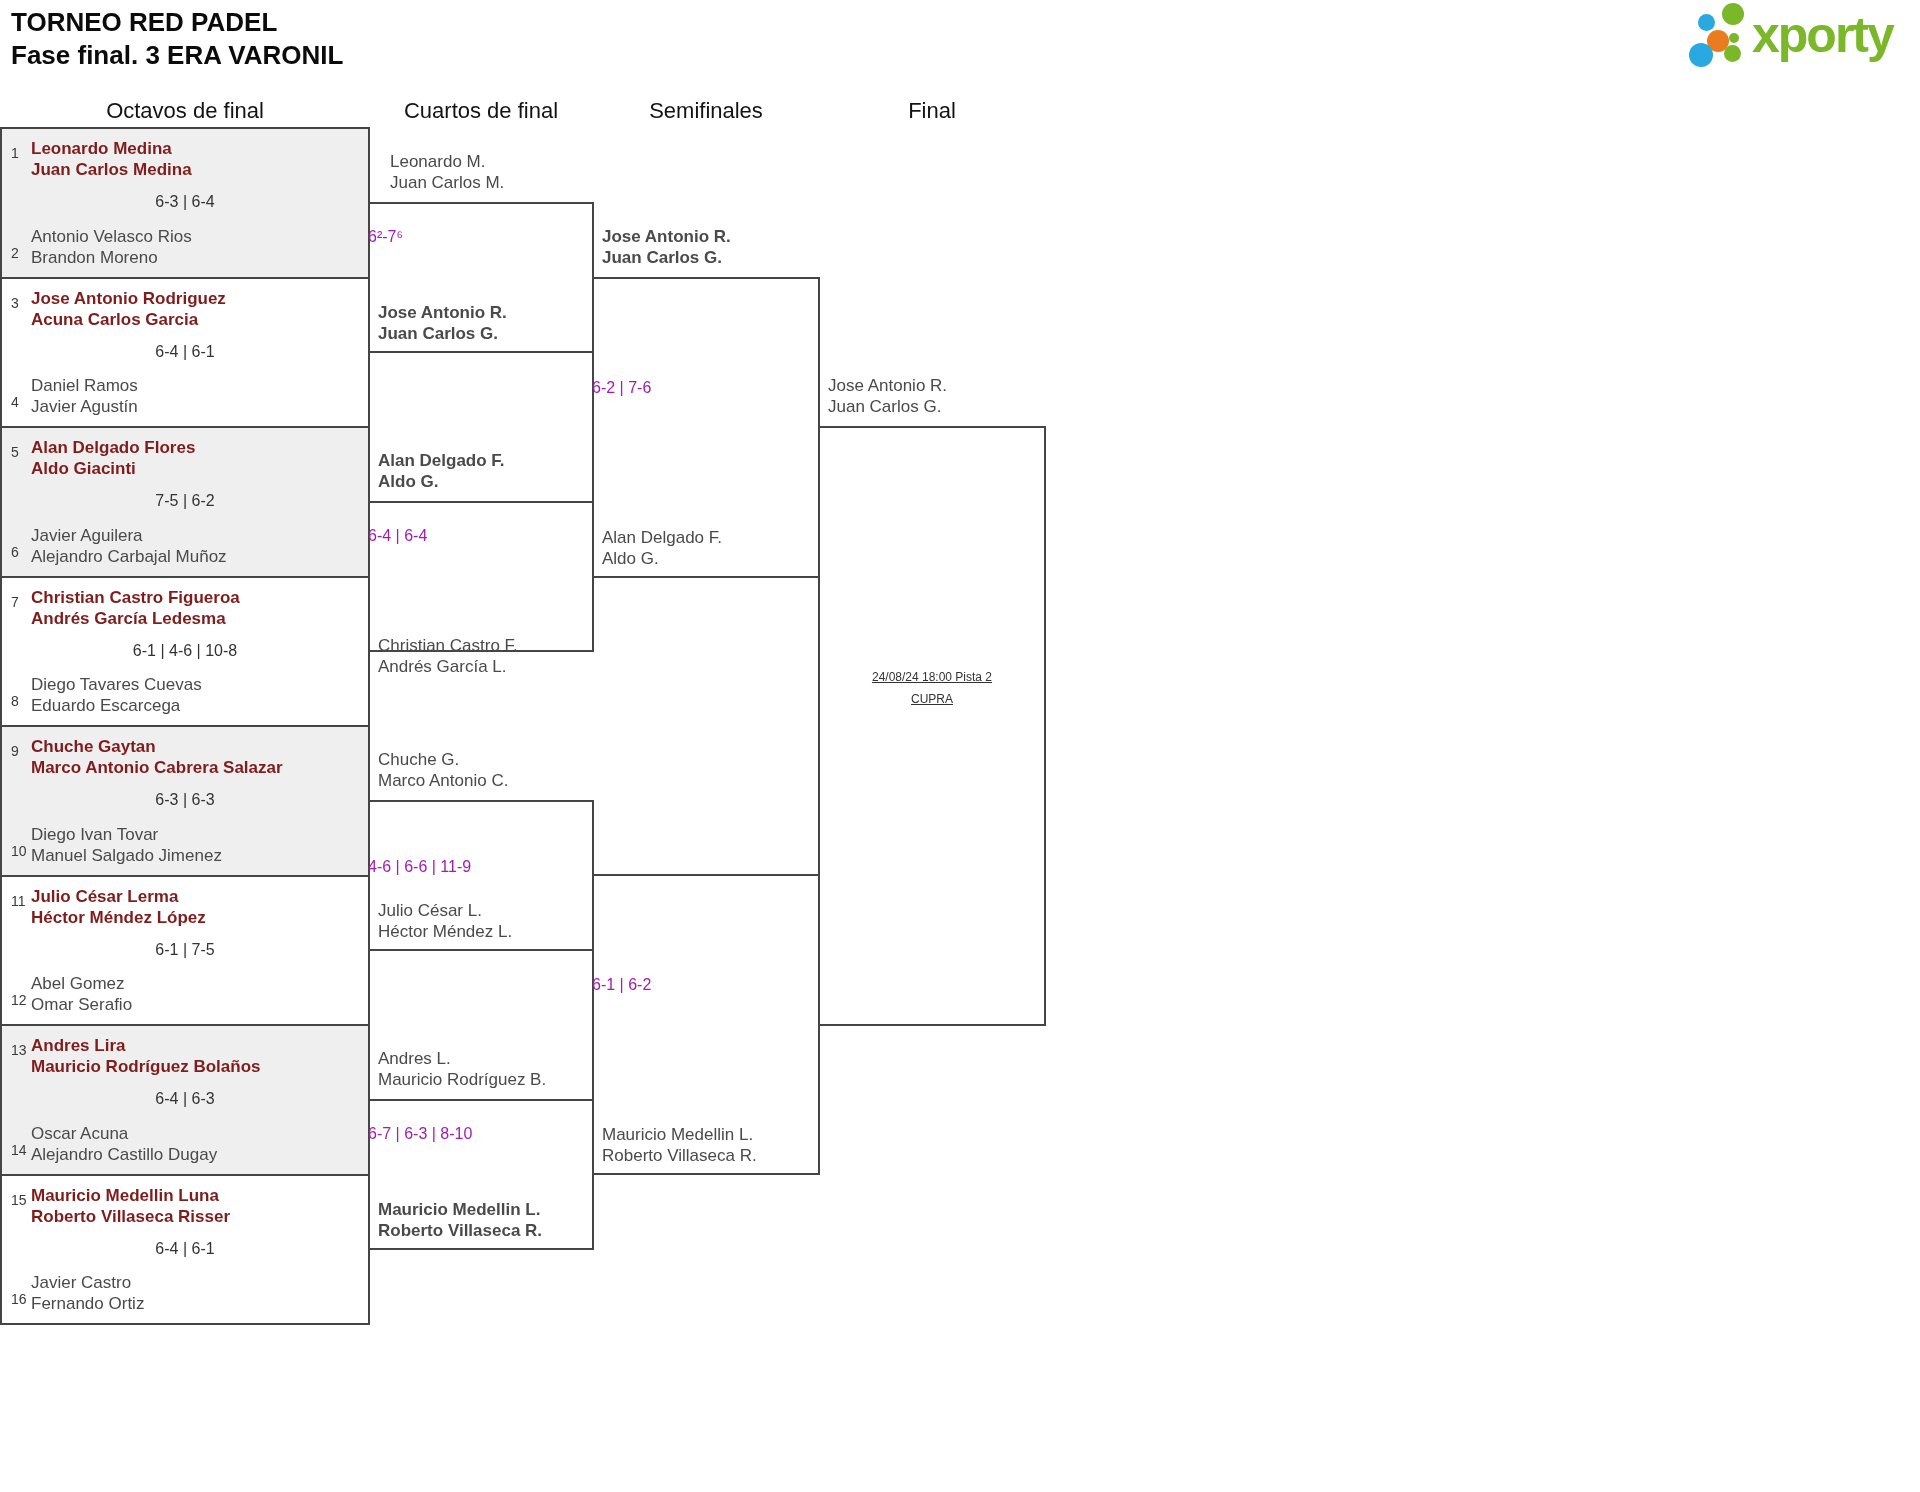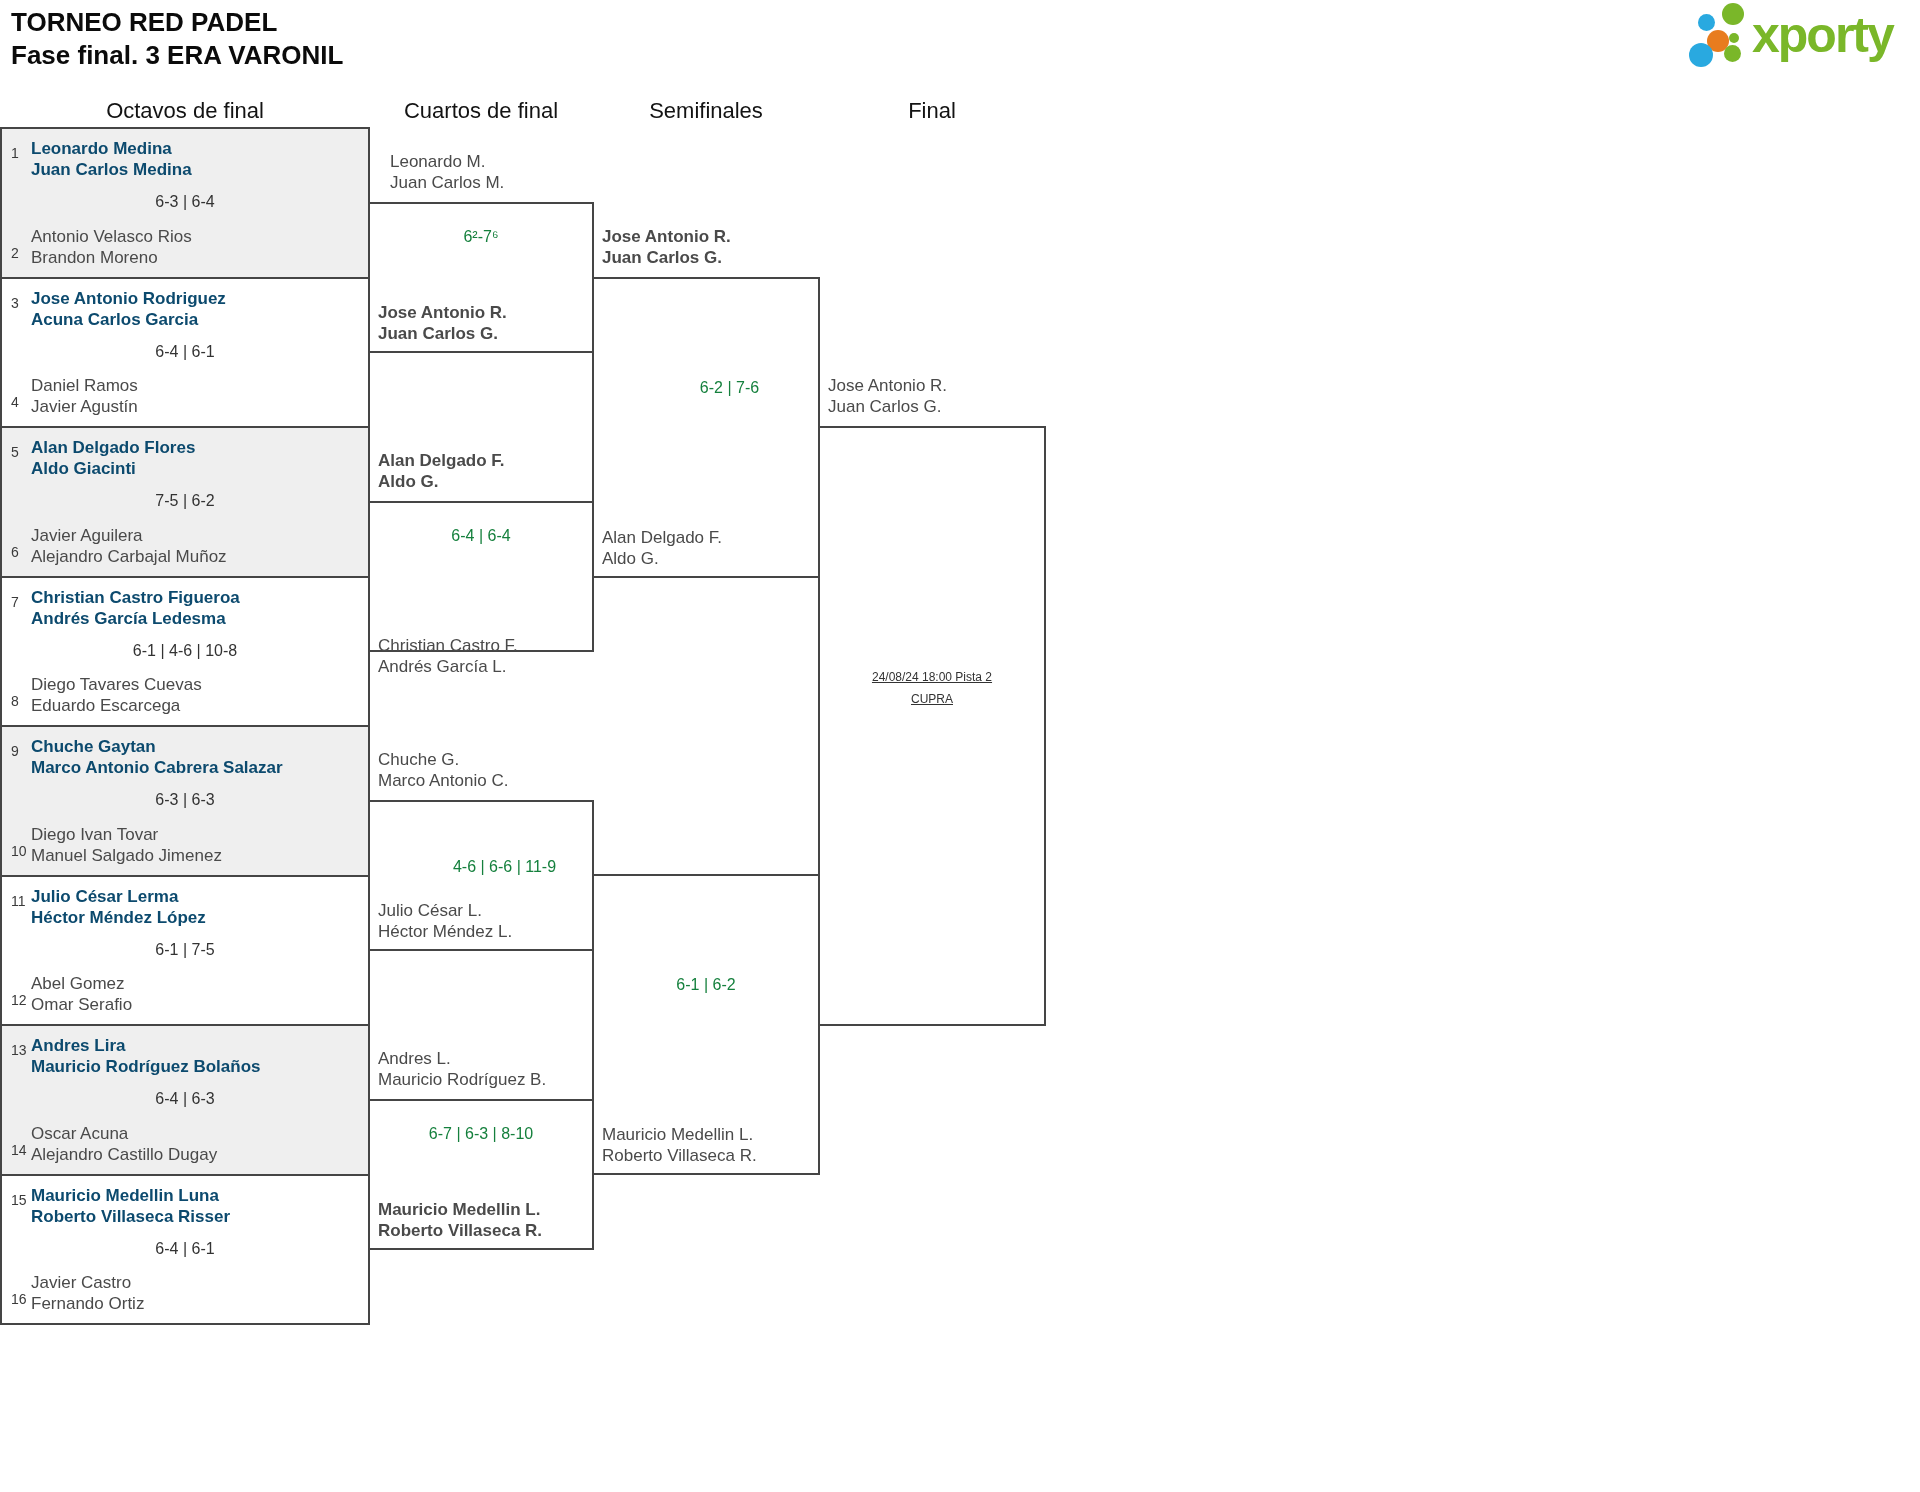--- a/index.html
+++ b/index.html
@@ -11,27 +11,27 @@
   .title { position:absolute; left:3px; top:6px; font-size:26px; line-height:33px; font-weight:bold; color:#0b0b0b;margin-left:8px; }
   .colhead { position:absolute; top:98px; height:24px; text-align:center; font-size:22px; color:#131313; }
 
   
   .obox { position:absolute; left:0; width:370px; height:151.5px; border:2px solid #454545; background:#fff; }
   .obox.gray { background:#efefef; }
   .seed { position:absolute; left:9px; font-size:14px; color:#3a3a3a; }
   .st { top:16px; } .sb { bottom:16px; }
   .team { position:absolute; left:29px; font-size:17px; line-height:21px; color:#4a4a4a; }
   .tt { top:9px; } .tb { bottom:9px; }
-  .winner { font-weight:bold; color:#0c4a6e; }
+  .winner { font-weight:bold; color:#7f1d1d; }
   .oscore { position:absolute; left:0; width:100%; top:64px; text-align:center; font-size:16px; color:#333; }
 
   
   .box { position:absolute; border:2px solid #454545; background:transparent; }
   .feed { position:absolute; font-size:17px; line-height:21px; color:#4a4a4a; }
-  .rscore { position:absolute; text-align:center; font-size:16px; color:#15803d; }
+  .rscore { position:absolute; text-align:left; font-size:16px; color:#a21caf; }
   .finalinfo { position:absolute; left:818px; top:666px; width:228px; text-align:center; font-size:12px; line-height:22px; color:#333;text-decoration:underline; }
 
   
   .logo { position:absolute; left:1680px; top:0; width:240px; height:90px; }
   .logo .word { position:absolute; left:72px; top:-4px; font-size:50px; line-height:78px; font-weight:bold; letter-spacing:-2px; color:#7ab729; }
   .dot { position:absolute; border-radius:50%; }
   .d-g1 { left:42px; top:3px;  width:22px; height:22px; background:#7ab729; }
   .d-b1 { left:18px; top:14px; width:17px; height:17px; background:#29a9e0; }
   .d-g2 { left:49px; top:33px; width:10px; height:10px; background:#7ab729; }
   .d-o1 { left:27px; top:30px; width:22px; height:22px; background:#e87c1e; }

